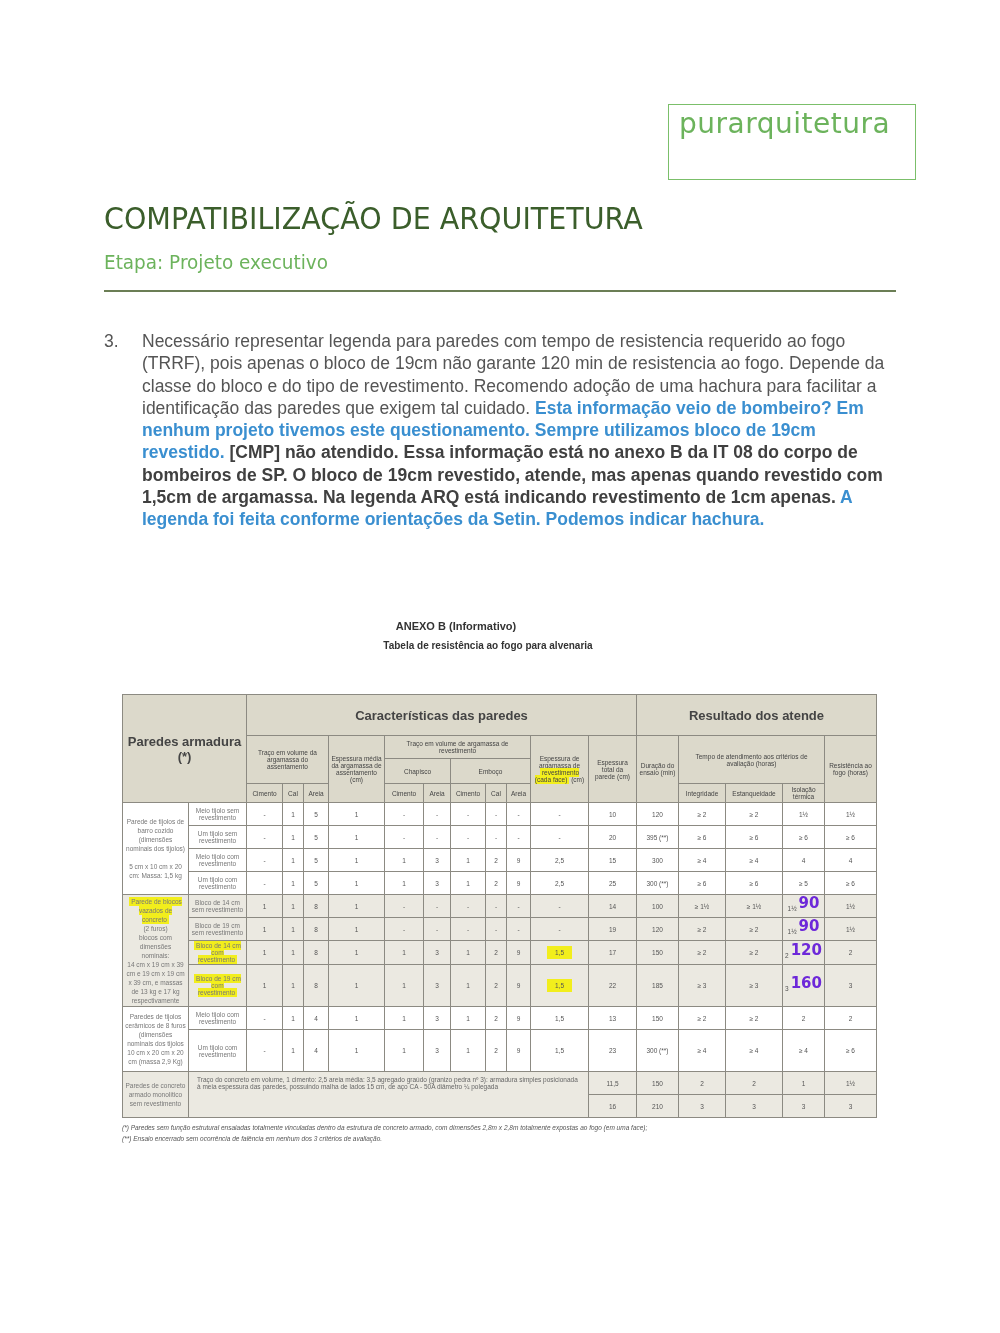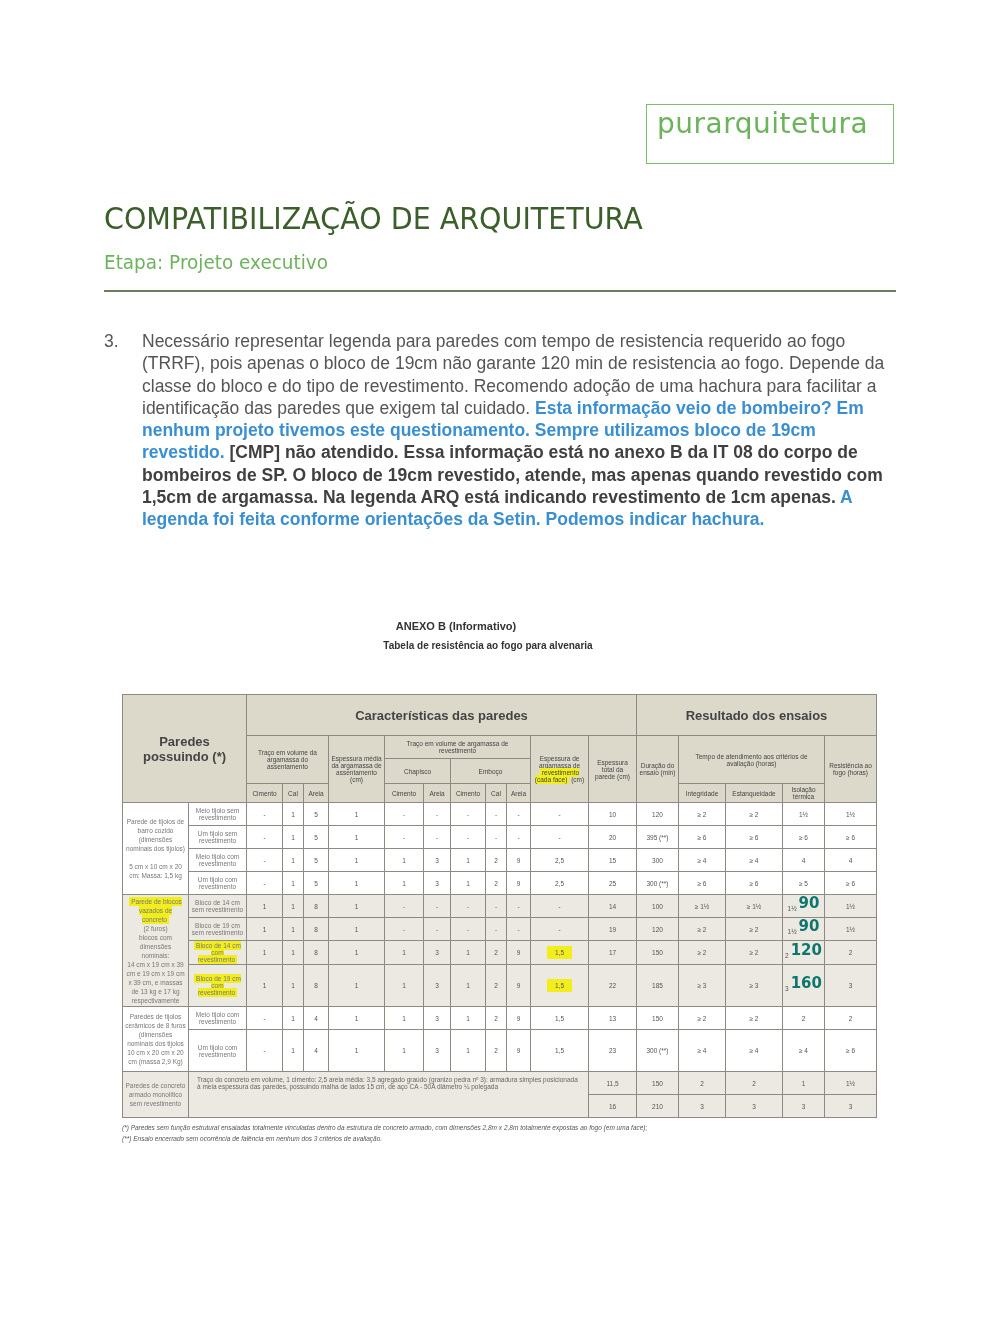--- a/index.html
+++ b/index.html
@@ -1,18 +1,18 @@
 <!DOCTYPE html>
 <html><head>
 <meta charset="utf-8">
 <style>
   html, body { margin: 0; padding: 0; background: #ffffff; }
   body { width: 1000px; height: 1333px; position: relative; overflow: hidden; font-family: "DejaVu Sans", sans-serif; }
 
-  .brand-box { position: absolute; left: 646px; top: 104px; width: 248px; height: 60px; border: 1.5px solid #7bbf6a; box-sizing: border-box; }
+  .brand-box { position: absolute; left: 668px; top: 104px; width: 248px; height: 76px; border: 1.5px solid #7bbf6a; box-sizing: border-box; }
   .brand-text { position: absolute; left: 10px; top: 2px; font-family: "DejaVu Sans", sans-serif; font-size: 28px; color: #6cb35c; letter-spacing: 0.5px; }
 
   .title { position: absolute; left: 104px; top: 200px; font-family: "DejaVu Sans", sans-serif; font-size: 31px; color: #3b5e2b; letter-spacing: 0px; transform: scaleX(0.92); transform-origin: left top; white-space: nowrap; }
   .subtitle { position: absolute; left: 104px; top: 250px; font-family: "DejaVu Sans", sans-serif; font-size: 20px; color: #6cb35c; transform: scaleX(0.92); transform-origin: left top; white-space: nowrap; }
   .rule { position: absolute; left: 104px; top: 290px; width: 792px; height: 2px; background: #6b7e55; }
 
   .item { position: absolute; left: 104px; top: 330px; width: 800px; font-family: "Liberation Sans", sans-serif; font-size: 17.5px; line-height: 22.3px; color: #555555; }
   .item-num { position: absolute; left: 0; top: 0; }
   .item-body { position: absolute; left: 38px; top: 0; width: 760px; }
   .blue { color: #3a8fd0; font-weight: bold; }
@@ -27,21 +27,21 @@
   table.fire th { background: #dcd9cb; color: #444; }
   .h-big { font-size: 13px; font-weight: bold !important; height: 38px; }
   .h-mid { font-size: 6.5px; }
   .h-small { font-size: 6.5px; height: 16px; }
   table.fire td { font-size: 6.5px; height: 20px; background: #ffffff; }
   table.fire tr.shade td { background: #ebe9e1; }
   table.fire td.group { background: #ffffff; font-size: 6.5px; line-height: 9px; color: #777; }
   table.fire tr.shade td.group, td.group.shade { background: #ebe9e1; }
   .hl { background: #f2ee1c; padding: 1px 2px; }
   .hl-block { display: inline-block; background: #f2ee1c; padding: 3px 8px; }
-  .hw { font-family: "DejaVu Sans", sans-serif; color: #0f766e; font-size: 15px; font-weight: bold; position: relative; top: -3px; margin-left: 2px; }
+  .hw { font-family: "DejaVu Sans", sans-serif; color: #6d28d9; font-size: 15px; font-weight: bold; position: relative; top: -3px; margin-left: 2px; }
   .foot { font-family: "Liberation Sans", sans-serif; font-size: 6.5px; font-style: italic; color: #555; margin-top: 4px; line-height: 11px; }
 </style>
 </head>
 <body>
 
 <div class="brand-box">
   <span class="brand-text">purarquitetura</span>
 </div>
 
 <div class="title">COMPATIBILIZAÇÃO DE ARQUITETURA</div>
@@ -75,23 +75,23 @@
       <col style="width:58px">
         <col style="width:48px">
       <col style="width:42px">
       <col style="width:47px">
         <col style="width:57px">
         <col style="width:42px">
       <col style="width:52px">
     </colgroup>
     <thead>
       <tr>
-        <th class="h-big" rowspan="4" colspan="2">Paredes possuindo (*)</th>
+        <th class="h-big" rowspan="4" colspan="2">Paredes armadura (*)</th>
         <th class="h-big" colspan="11">Características das paredes</th>
-        <th class="h-big" colspan="5">Resultado dos ensaios</th>
+        <th class="h-big" colspan="5">Resultado dos atende</th>
       </tr>
       <tr>
         <th class="h-mid" rowspan="2" colspan="3">Traço em volume da argamassa do assentamento</th>
         <th class="h-mid" rowspan="3">Espessura média da argamassa de assentamento (cm)</th>
         <th class="h-mid" colspan="5" style="height:20px">Traço em volume de argamassa de revestimento</th>
         <th class="h-mid" rowspan="3"><span>Espessura de argamassa de </span><span class="hl">revestimento (cada face)</span><span> (cm)</span></th>
         <th class="h-mid" rowspan="3">Espessura total da parede (cm)</th>
         <th class="h-mid" rowspan="3">Duração do ensaio (min)</th>
         <th class="h-mid" rowspan="2" colspan="3">Tempo de atendimento aos critérios de avaliação (horas)</th>
         <th class="h-mid" rowspan="3">Resistência ao fogo (horas)</th>

